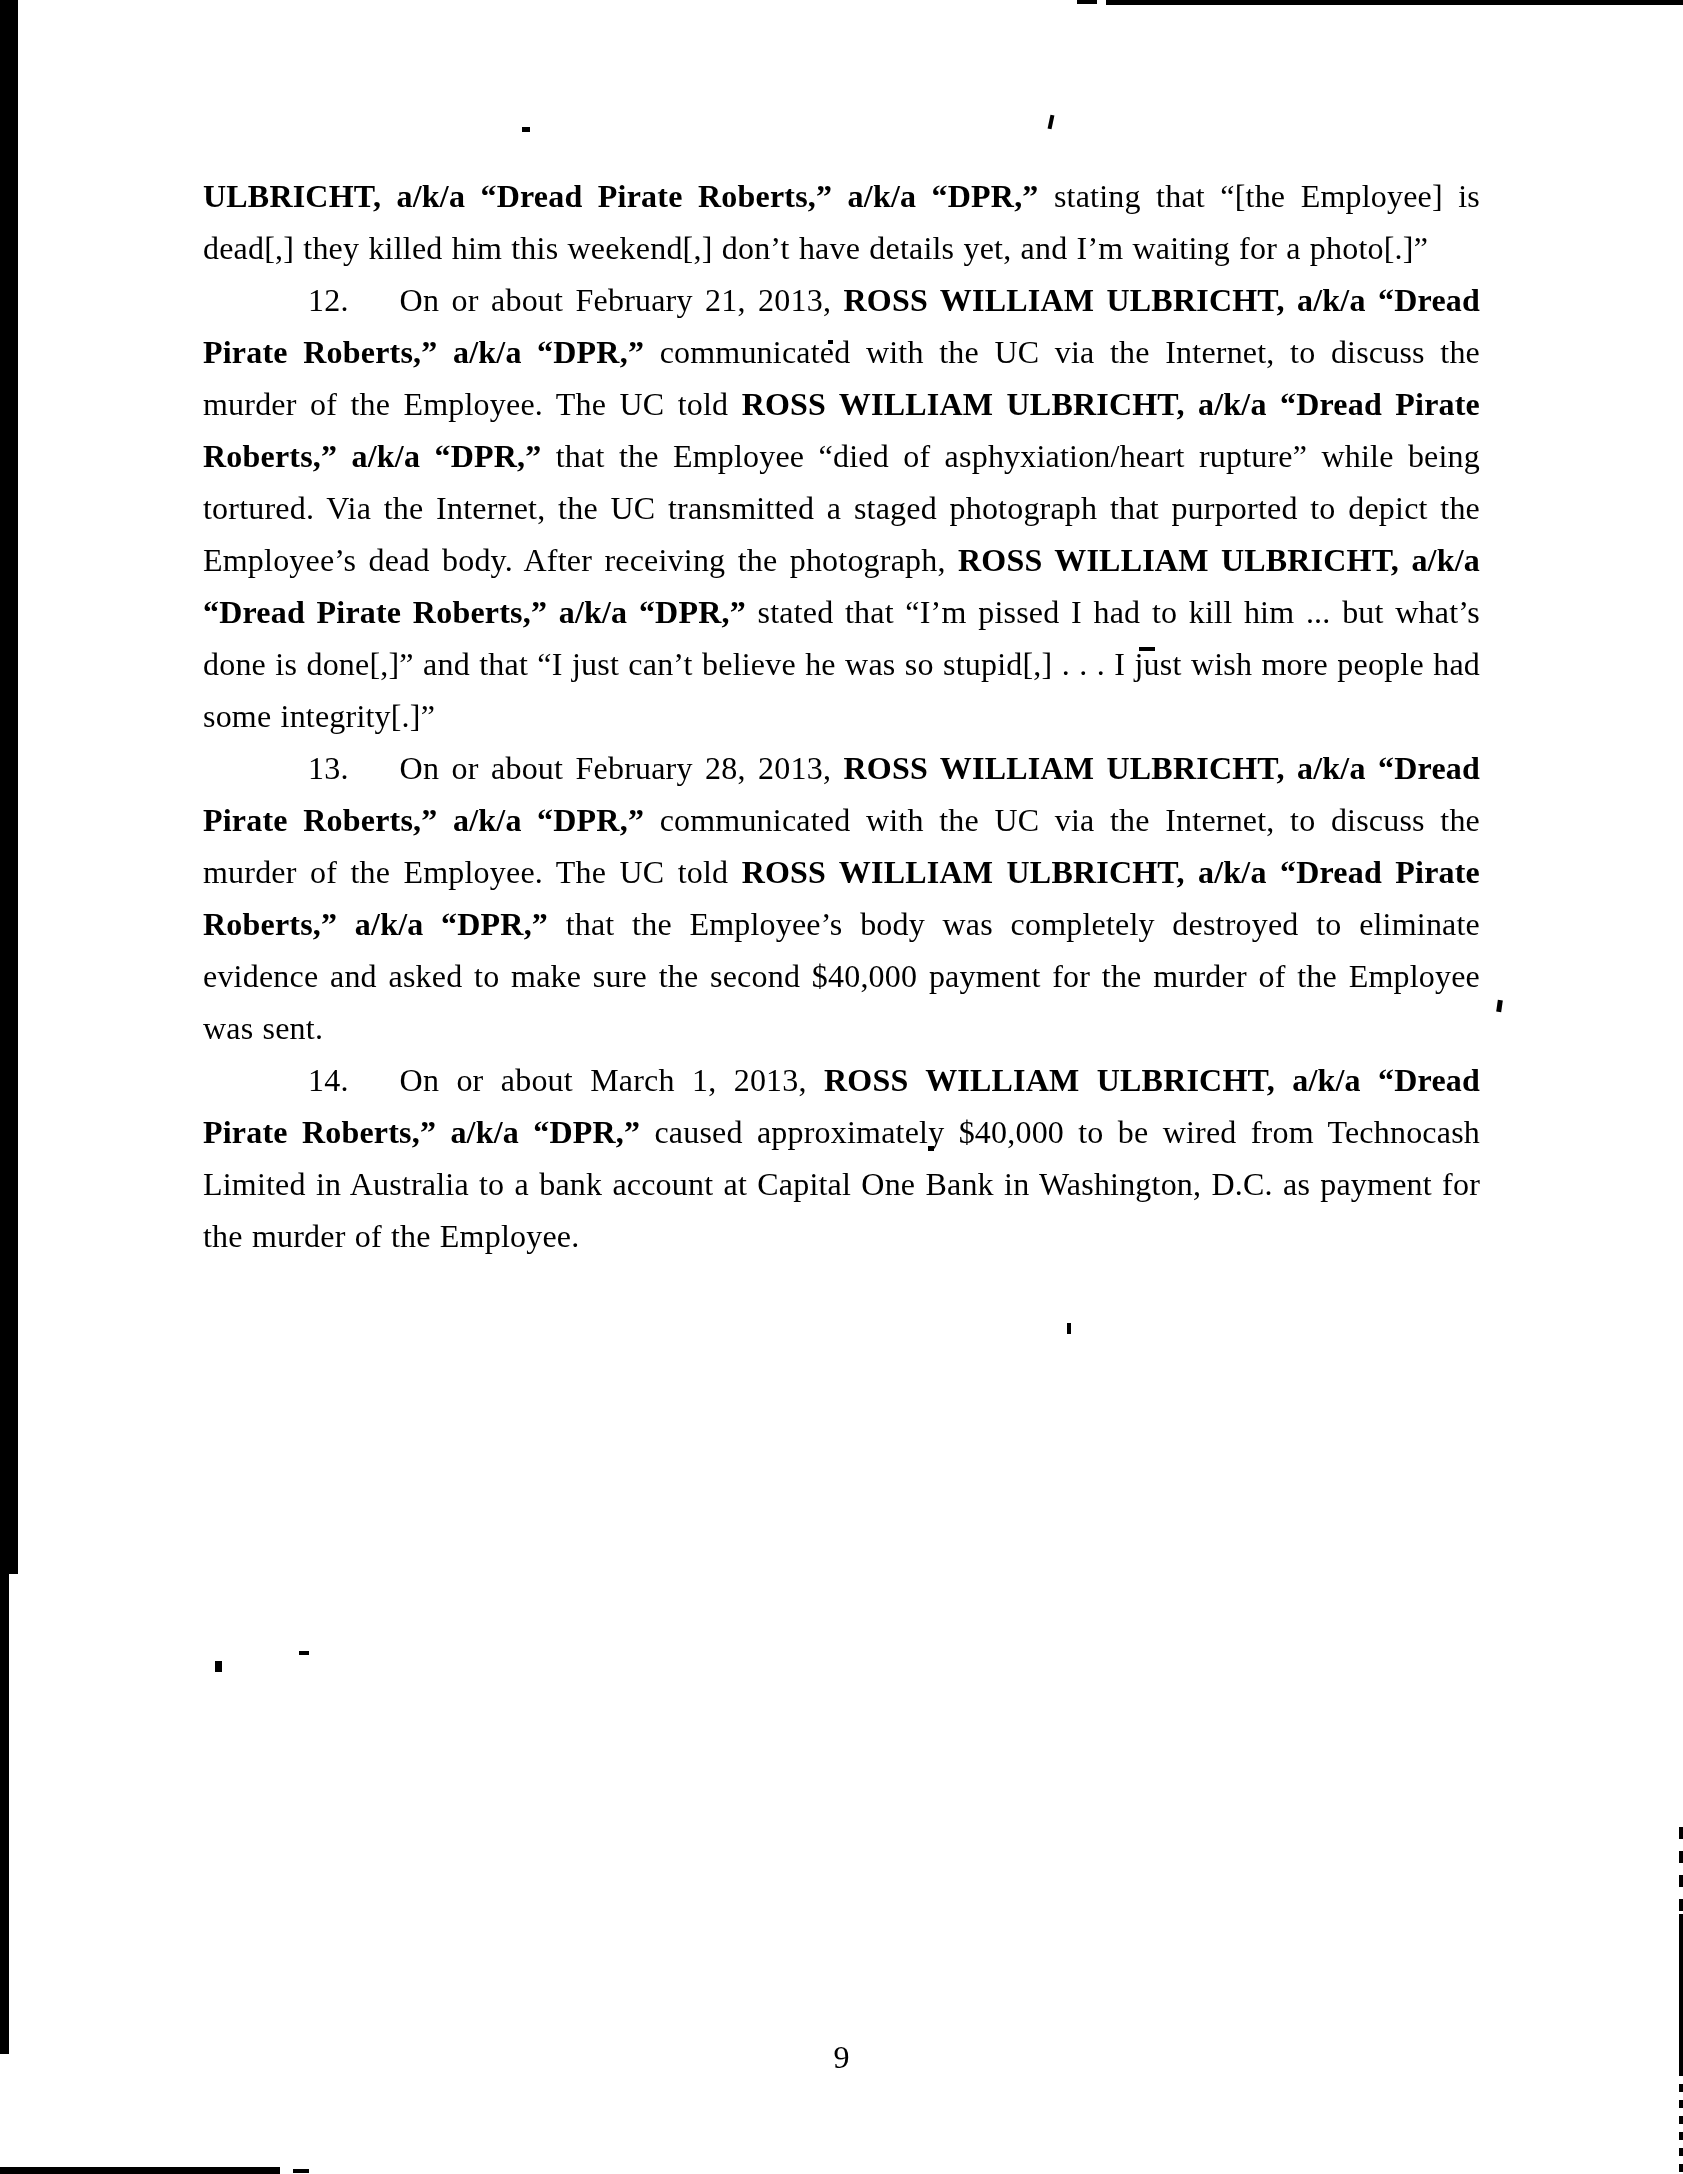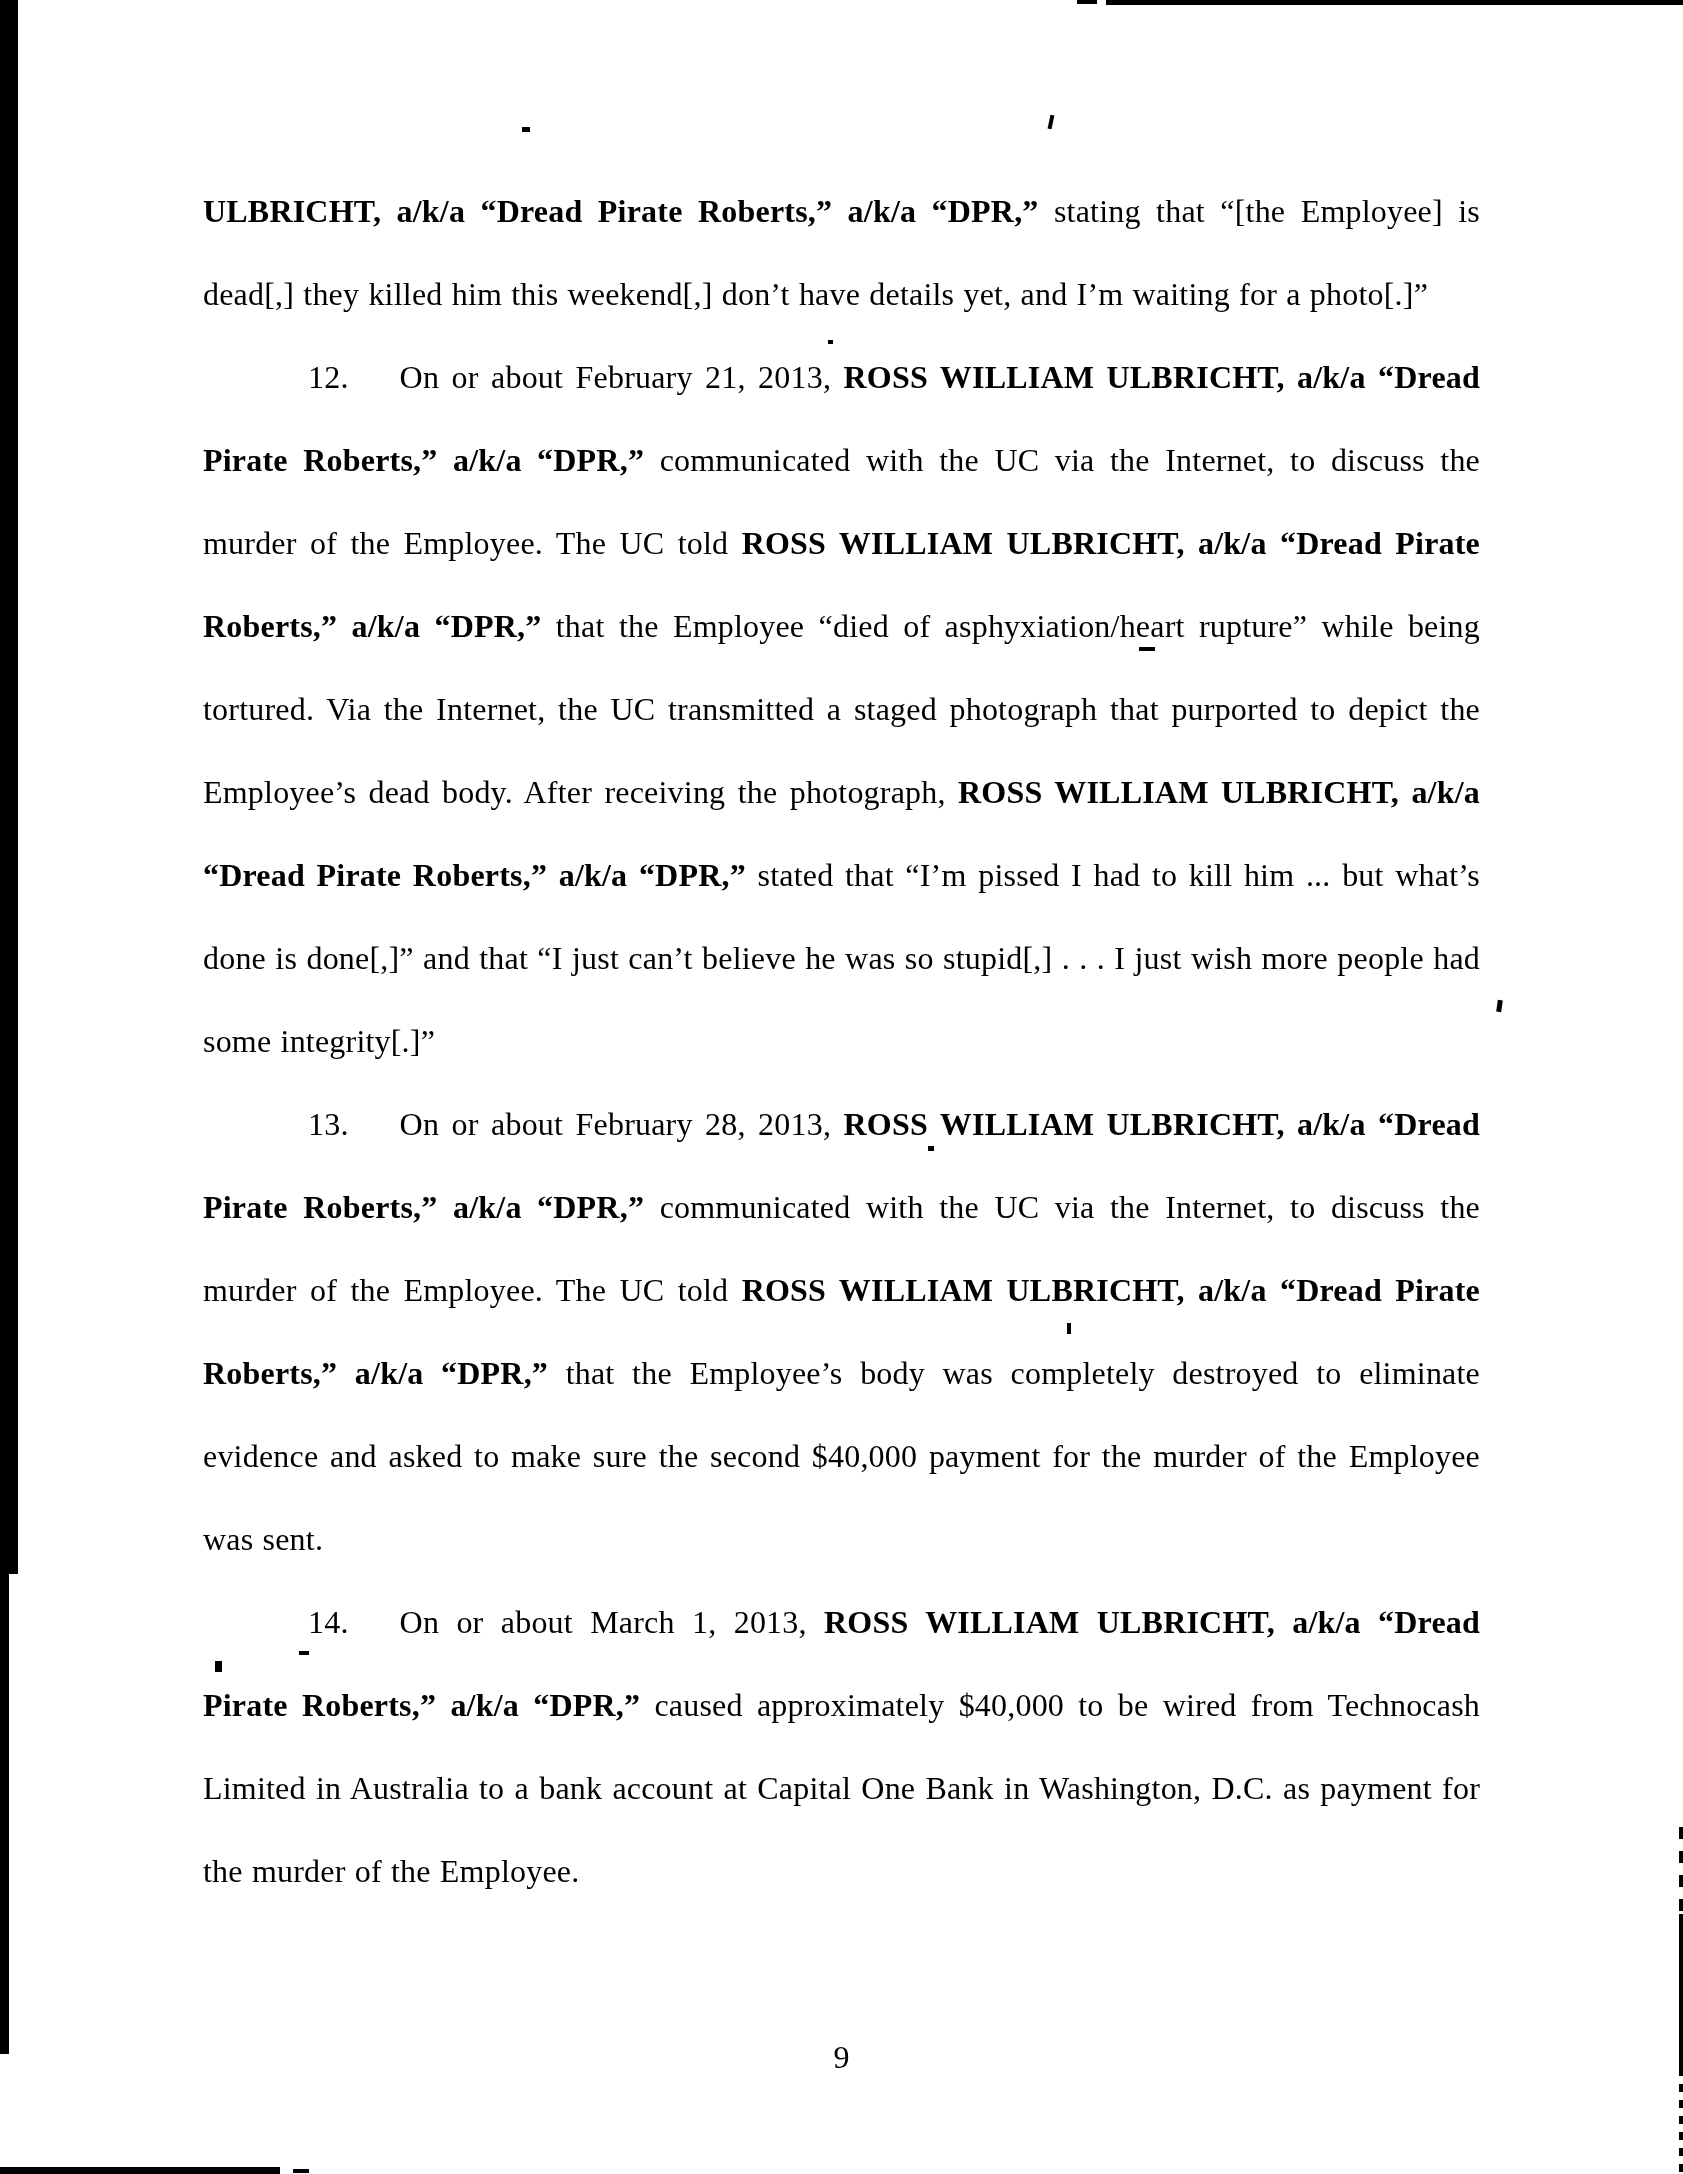--- a/index.html
+++ b/index.html
@@ -11,21 +11,21 @@
     font-family: "Liberation Serif", serif;
     color: #000;
     -webkit-font-smoothing: none;
   }
   
   .doc-body {
     position: absolute;
     left: 203px; top: 170px;
     width: 1277px;
     font-size: 32px;
-    line-height: 83px;
+    line-height: 52px;
     text-align: justify;
     letter-spacing: 0.2px;
     word-spacing: 1px;
   }
   .para { margin: 0; padding: 0; }
   .para.indent { text-indent: 105px; }
   .bold { font-weight: bold; }
   .tab { display: inline-block; width: 51px; }
   .page-number {
     position: absolute;

